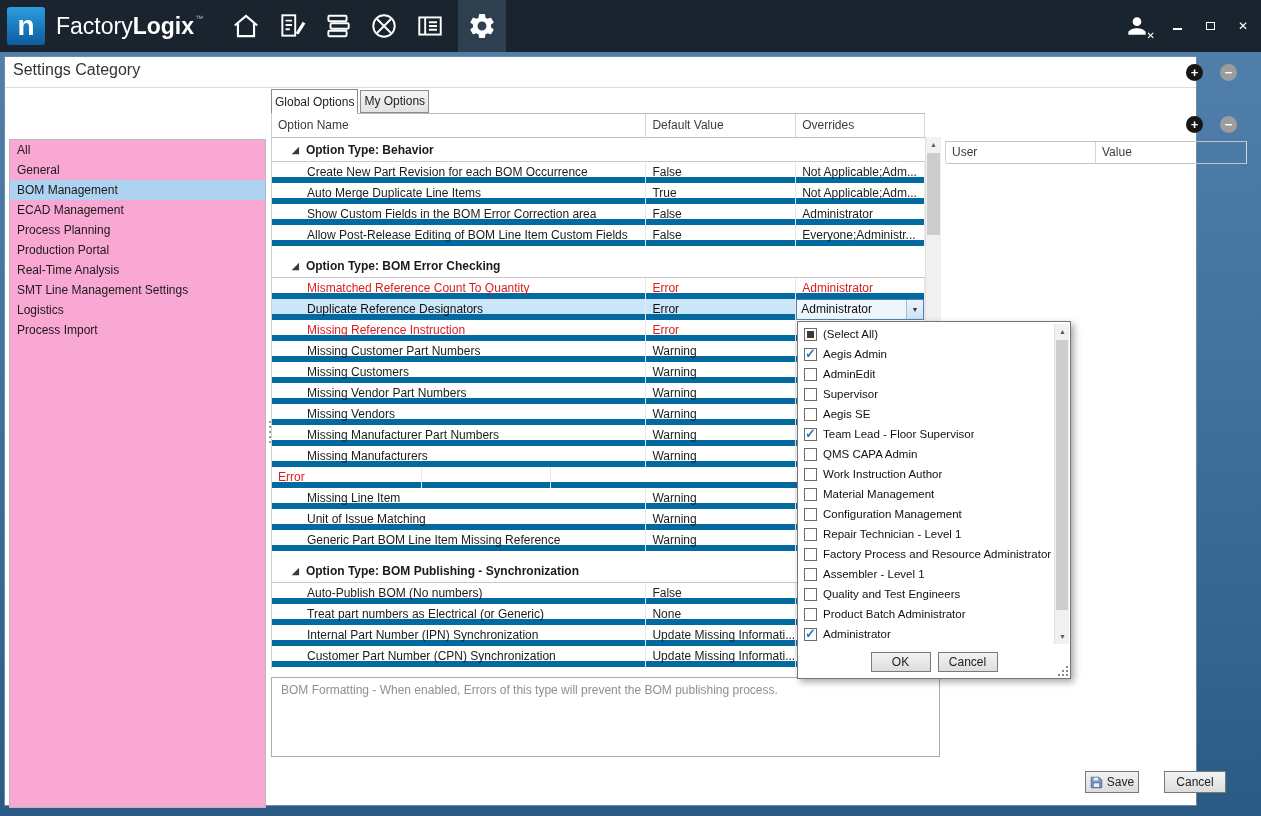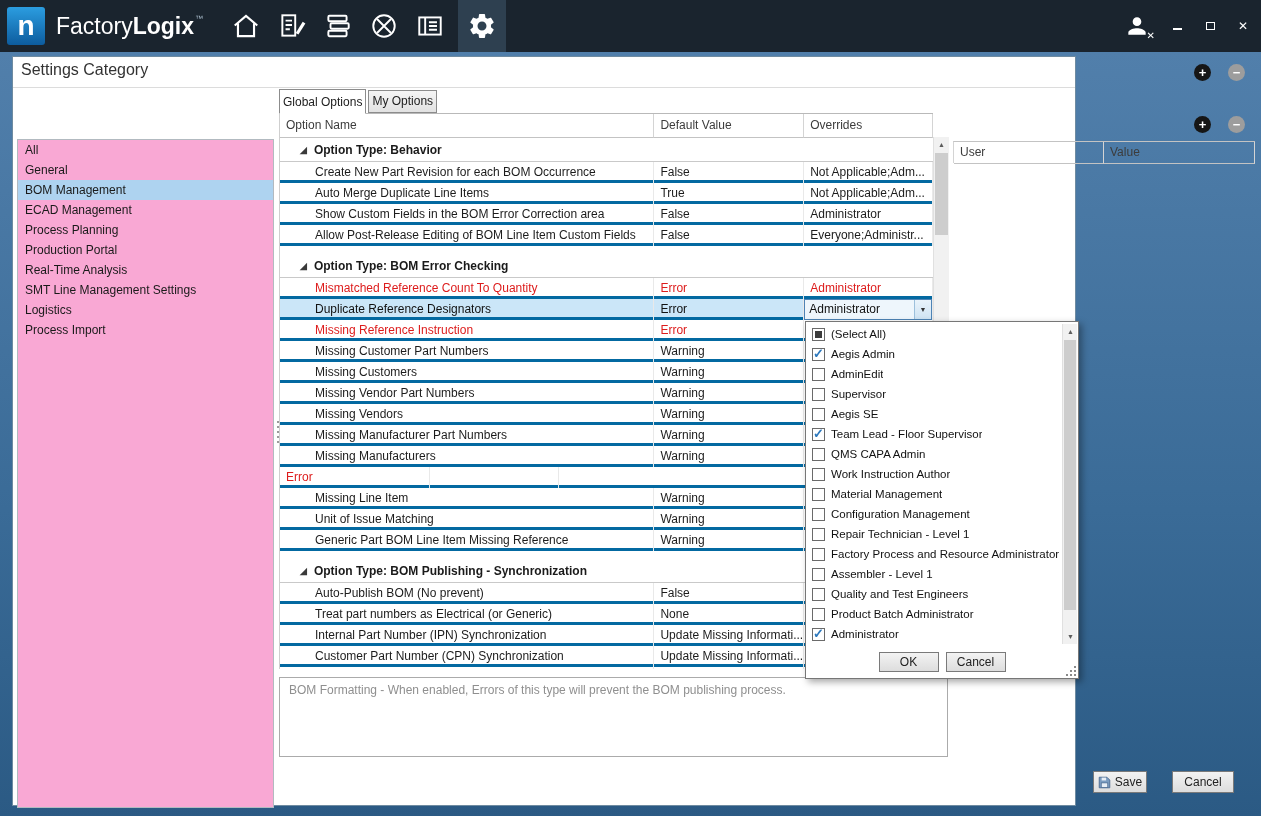--- a/index.html
+++ b/index.html
@@ -21,21 +21,21 @@
   .tb-right { position:absolute; right:10px; top:0; height:52px; display:flex; align-items:center; gap:17px; }
   .user-x { position:relative; width:30px; height:30px; display:flex; align-items:center; justify-content:center; }
   .user-x .ux { position:absolute; right:-3px; bottom:0px; color:#fff; font-size:10px; }
   .wc { color:#fff; width:16px; height:16px; display:flex; align-items:center; justify-content:center; font-size:12px; }
   .minbar { width:9px; height:2px; background:#fff; display:block; margin-top:6px; }
   .resbox { width:9px; height:8px; border:1px solid #fff; display:block; }
 
   
   .frame { position:absolute; left:0; top:52px; width:1261px; height:764px;
            background:linear-gradient(180deg,#517fab 0%, #3a6b97 60%, #2b5a84 100%); }
-  .panel { position:absolute; left:12px; top:4px; width:1064px; height:750px; background:#fff;
+  .panel { position:absolute; left:4px; top:4px; width:1193px; height:750px; background:#fff;
            border:1px solid #6e8ba1; }
 
   .panel-title { position:absolute; left:8px; top:4px; font-size:16px; color:#333; }
   .hsep { position:absolute; left:0; top:30px; width:100%; height:1px; background:#dcdcdc; }
 
   .circle-btn { position:absolute; width:17px; height:17px; border-radius:50%; color:#fff; font-size:13px; font-weight:bold;
                 display:flex; align-items:center; justify-content:center; line-height:1; cursor:pointer; }
   .circle-btn.add { background:#161616; }
   .circle-btn.rem { background:#9d9d9d; }
 
@@ -58,21 +58,21 @@
   .grid { position:absolute; left:266px; top:56px; width:654px; height:556px; border-top:1px solid #b9b9b9; border-left:1px solid #cfcfcf; background:#fff; overflow:hidden; }
   .grid-header { display:flex; height:24px; }
   .hcell { height:24px; line-height:23px; font-size:12px; color:#3c3c3c; padding-left:6px;
            border-right:1px solid #d4d4d4; border-bottom:1px solid #c3c3c3; white-space:nowrap; overflow:hidden; }
   .hc0 { width:375px; } .hc1 { width:150px; } .hc2 { width:129px; }
   .grid-body { height:532px; overflow:hidden; }
   .group-row { height:24px; display:flex; align-items:center; padding-left:20px; border-bottom:1px solid #c9c9c9;
                font-size:12px; font-weight:bold; color:#1a1a1a; background:#fff; }
   .group-row.gap { margin-top:8px; }
   .tri { font-size:9px; color:#3a3a3a; margin-right:7px; }
-  .grid-row { display:flex; height:21px; border-bottom:3px solid #0369a1; background:#fff; cursor:default; }
+  .grid-row { display:flex; height:21px; border-bottom:6px solid #0369a1; background:#fff; cursor:default; }
   .grid-row .cell { height:21px; line-height:20px; font-size:12px; color:#1c1c1c; white-space:nowrap; overflow:hidden; border-right:1px solid #e9e9e9; }
   .c-name { width:375px; padding-left:35px; }
   .c-val  { width:150px; padding-left:6px; }
   .c-ovr  { width:129px; padding-left:6px; }
   .grid-row.err .cell { color:#dd1c1c; }
   .grid-row.sel { background:#cbe6f8; }
   .grid-row.sel .cell { color:#111; }
   .grid-row.sel .c-ovr { padding:0; }
 
   .combo { position:relative; width:100%; height:21px; border:1px solid #4d83b5; background:#eef6fc; display:flex; }
@@ -322,21 +322,21 @@
             <div class="grid-row">
               <div class="cell c-name">Generic Part BOM Line Item Missing Reference</div>
               <div class="cell c-val">Warning</div>
               <div class="cell c-ovr"></div>
             </div>
             <div class="group-row gap">
               <div class="tri">◢</div>
               <div class="gtitle">Option Type: BOM Publishing - Synchronization</div>
             </div>
             <div class="grid-row">
-              <div class="cell c-name">Auto-Publish BOM (No prevent)</div>
+              <div class="cell c-name">Auto-Publish BOM (No numbers)</div>
               <div class="cell c-val">False</div>
               <div class="cell c-ovr"></div>
             </div>
             <div class="grid-row">
               <div class="cell c-name">Treat part numbers as Electrical (or Generic)</div>
               <div class="cell c-val">None</div>
               <div class="cell c-ovr"></div>
             </div>
             <div class="grid-row">
               <div class="cell c-name">Internal Part Number (IPN) Synchronization</div>

